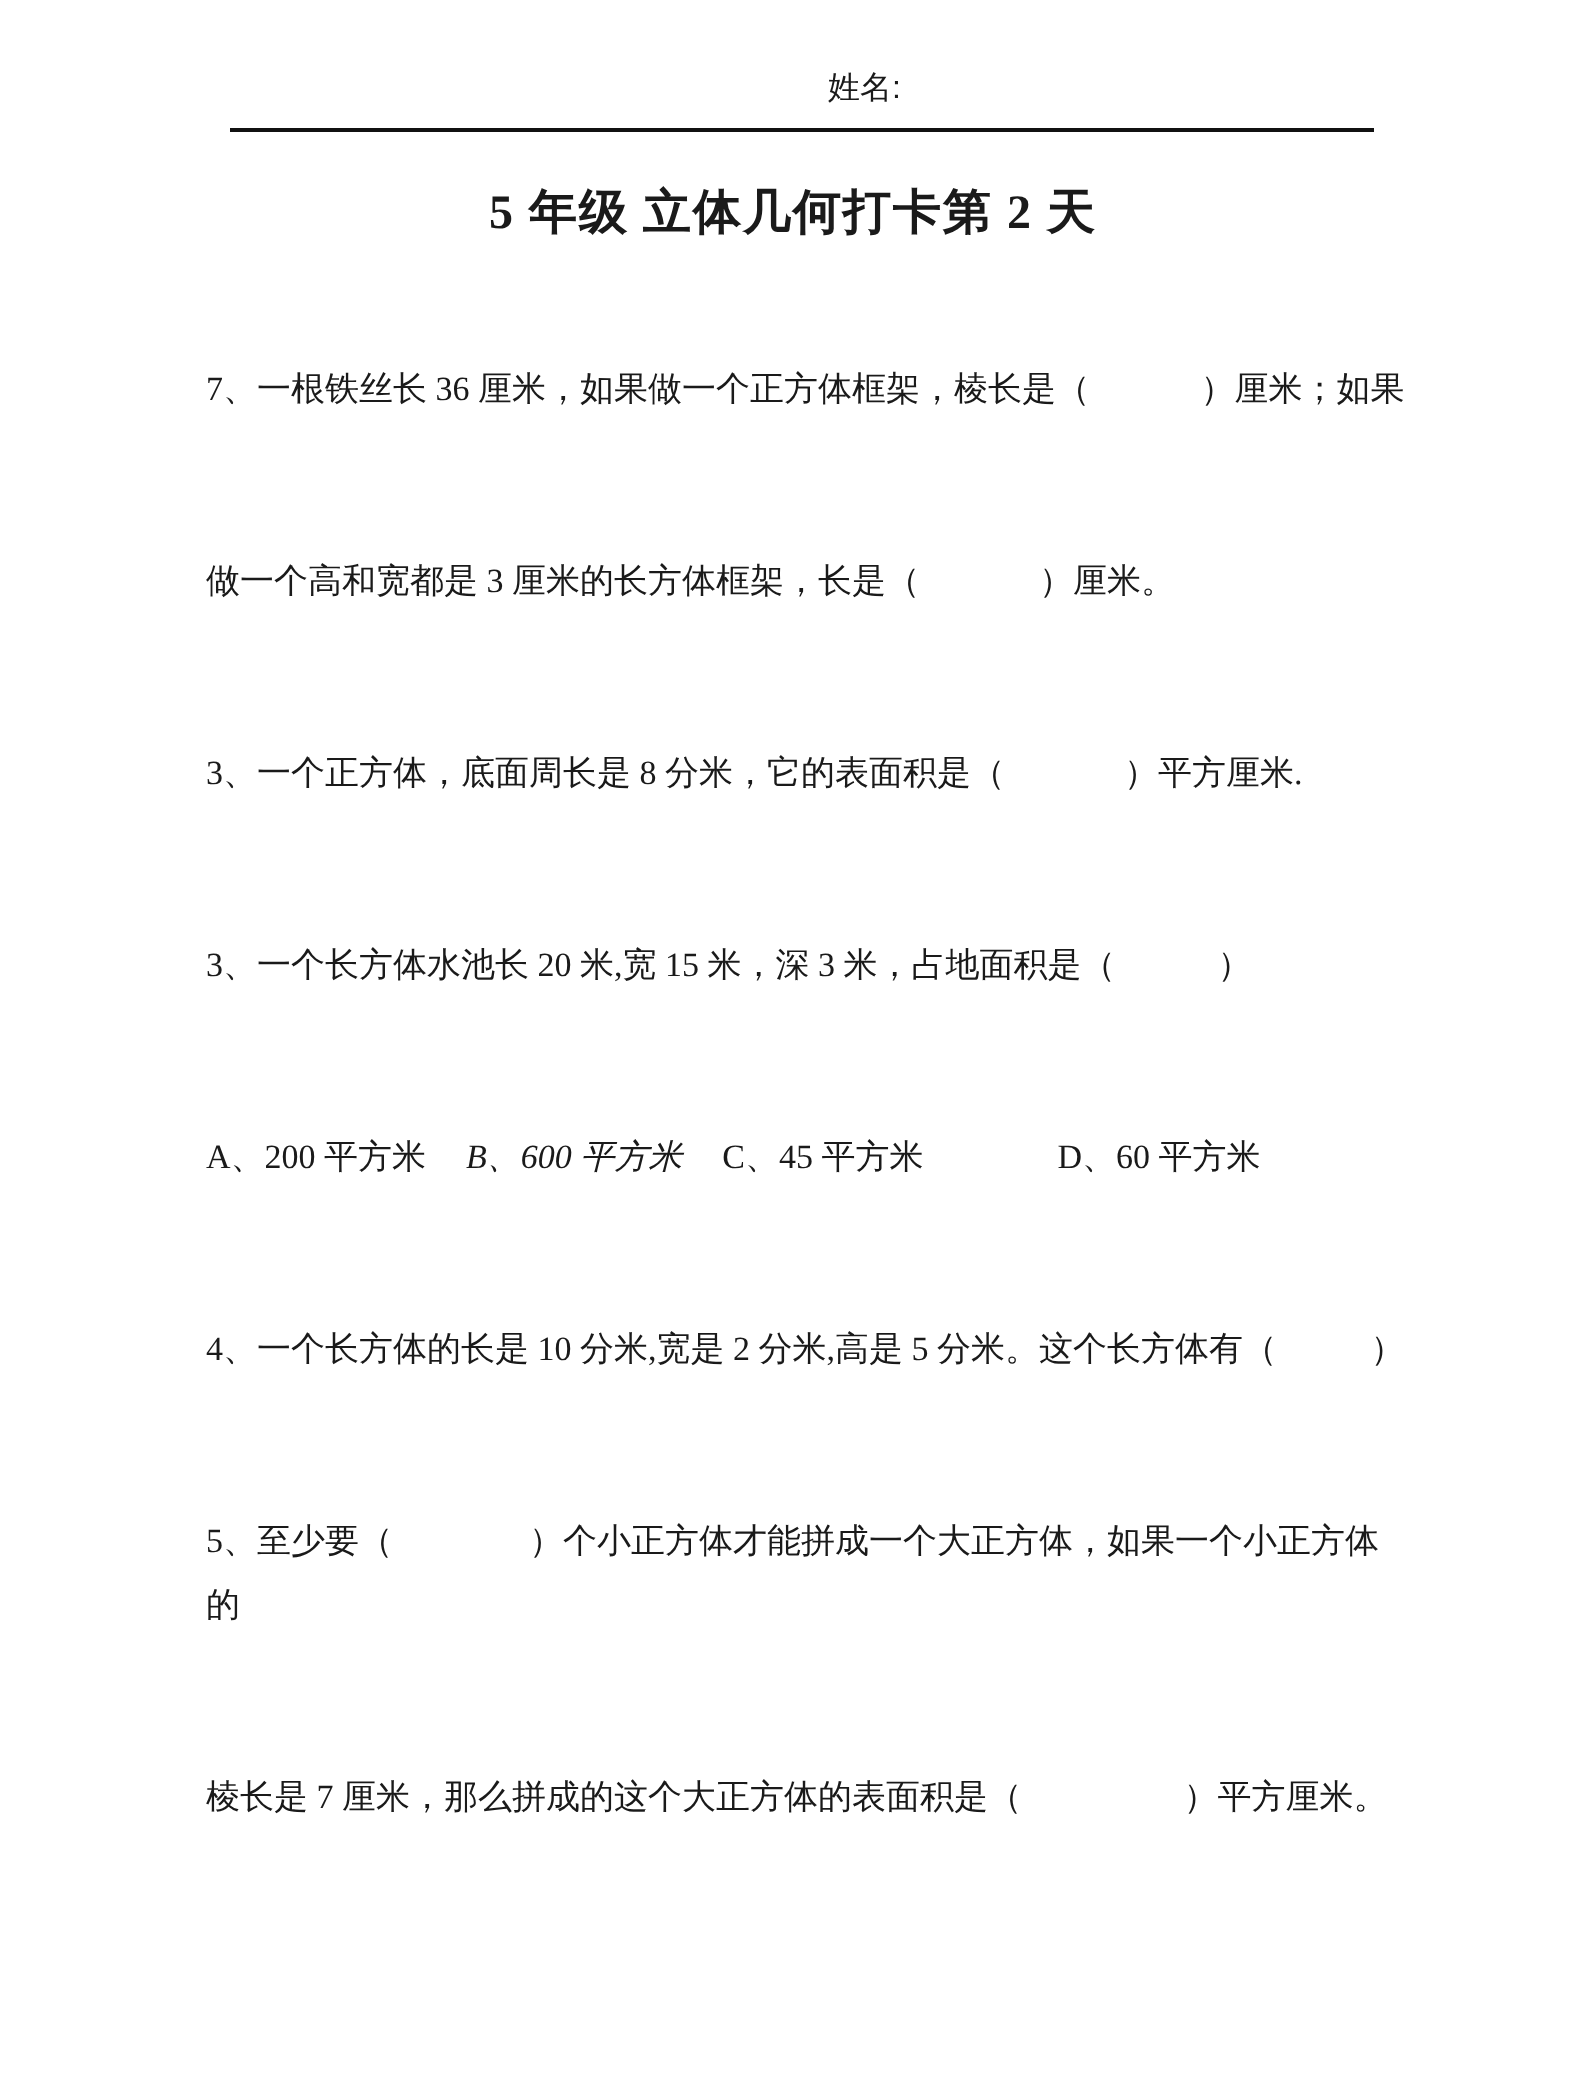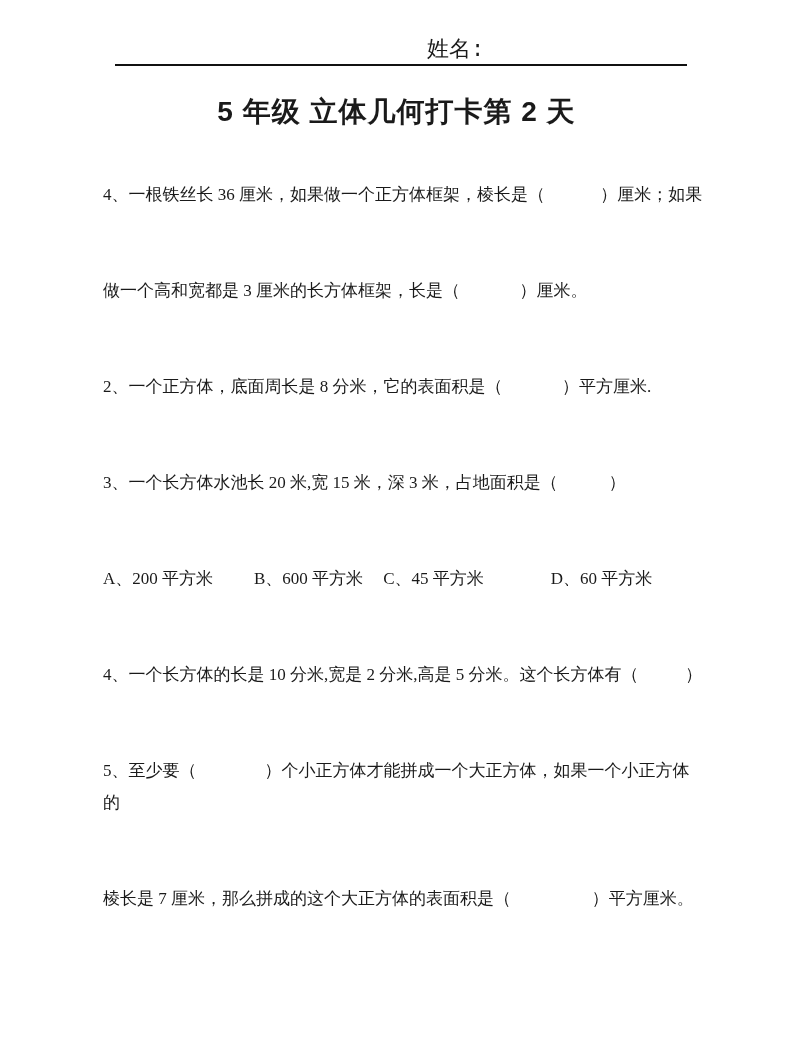--- a/index.html
+++ b/index.html
@@ -7,61 +7,61 @@
     position:relative;
     width:793px;height:1041px;
     margin:0 auto;
     background:#ffffff;
     color:#1a1a1a;
     overflow:hidden;
     font-family:"Liberation Serif","DejaVu Serif",serif;
   }
 
   .name-label{
-    position:absolute;top:34px;left:427px;
-    font-size:22px;
-    font-family:Liberation Mono, monospace;
+    position:absolute;top:34px;left:414px;
+    font-size:16px;
+    font-family:Liberation Sans, sans-serif;
   }
   .header-rule{
     position:absolute;top:64px;left:115px;
     width:572px;height:2px;background:#111111;
   }
   .page-title{
     position:absolute;top:74px;left:0;width:100%;
     text-align:center;
-    font-size:28px;font-weight:700;letter-spacing:1px;
-    font-family:Liberation Sans, sans-serif;
+    font-size:24px;font-weight:700;letter-spacing:1px;
+    font-family:Liberation Serif, serif;
   }
 
   .content{
     position:absolute;top:115px;left:103px;width:600px;
     font-size:17px;line-height:32px;
     white-space:pre-wrap;
   }
   .content p{margin:0;}
 
   .opts{white-space:normal;}
   .opts span{display:inline-block;}
-  .q3opts .o2{margin-left:41px;}
+  .q3opts .o2{margin-left:20px;font-style:italic;}
   .q3opts .o3{margin-left:20px;}
   .q3opts .o4{margin-left:67px;text-align:center;}
 </style>
 </head>
 <body>
 
 <div class="page">
 
   <div class="name-label">姓名:</div>
   <div class="header-rule"></div>
   <h1 class="page-title">5 年级 立体几何打卡第 2 天</h1>
 
   <div class="content">
-    <p>4、一根铁丝长 36 厘米，如果做一个正方体框架，棱长是（             ）厘米；如果</p>
+    <p>7、一根铁丝长 36 厘米，如果做一个正方体框架，棱长是（             ）厘米；如果</p>
     <p>做一个高和宽都是 3 厘米的长方体框架，长是（              ）厘米。</p>
-    <p>2、一个正方体，底面周长是 8 分米，它的表面积是（              ）平方厘米.</p>
+    <p>3、一个正方体，底面周长是 8 分米，它的表面积是（              ）平方厘米.</p>
     <p>3、一个长方体水池长 20 米,宽 15 米，深 3 米，占地面积是（            ）</p>
     <p class="opts q3opts"><span class="o1">A、200 平方米</span><span class="o2">B、600 平方米</span><span class="o3">C、45 平方米</span><span class="o4">D、60 平方米</span></p>
     <p>4、一个长方体的长是 10 分米,宽是 2 分米,高是 5 分米。这个长方体有（           ）</p>
     <p>5、至少要（                ）个小正方体才能拼成一个大正方体，如果一个小正方体的</p>
     <p>棱长是 7 厘米，那么拼成的这个大正方体的表面积是（                   ）平方厘米。</p>
     
     
     
     
     

